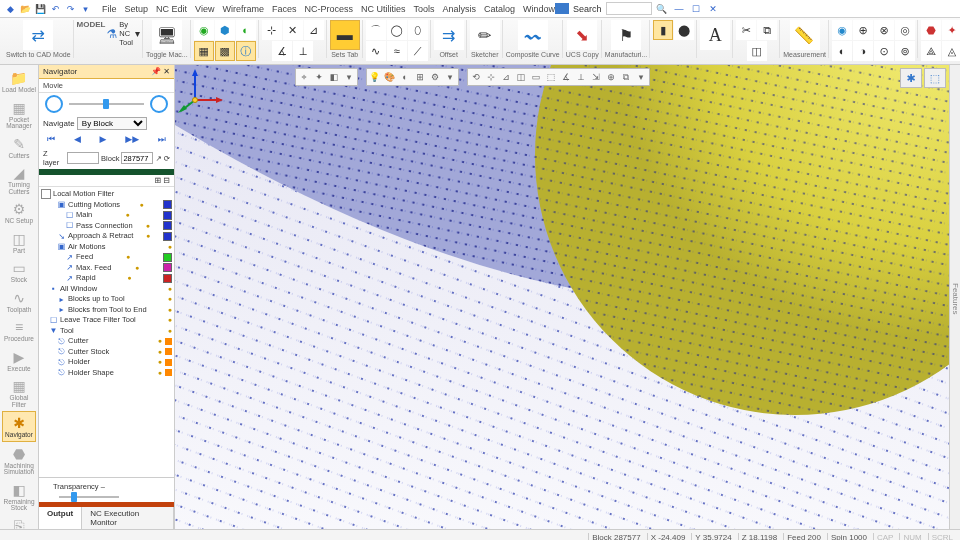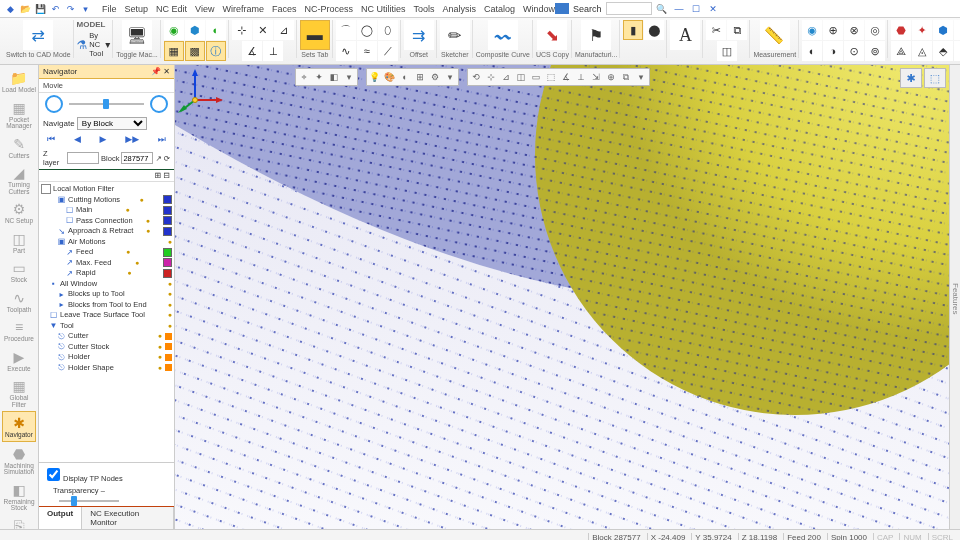--- a/index.html
+++ b/index.html
@@ -28,32 +28,32 @@
 .panel{width:135px;background:#fff;border-right:1px solid #ccc;display:flex;flex-direction:column;font-size:8px}
 .panel-hdr{background:#ffe8b0;border-bottom:1px solid #e0b040;padding:2px 4px;font-size:8px;display:flex;justify-content:space-between;color:#333}
 .panel-sub{padding:2px 4px;font-size:7.5px;color:#444;border-bottom:1px solid #ddd}
 .slidebox{display:flex;align-items:center;justify-content:space-between;padding:2px 6px}
 .dial{width:14px;height:14px;border:2px solid #3399ee;border-radius:50%}
 .slider{flex:1;height:2px;background:#bbb;margin:0 6px;position:relative}
 .slider .thumb{position:absolute;left:45%;top:-4px;width:6px;height:10px;background:#3399ee;border-radius:1px}
 .navsel{padding:2px 4px}
 .navsel select{width:70px;font-size:8px;border:1px solid #aaa;background:#f8f8f8}
 .navbtns{display:flex;justify-content:space-between;padding:2px 8px;color:#3366cc;font-size:9px}
-.row-zb{display:flex;align-items:center;gap:2px;padding:2px 4px;border-bottom:1px solid #14532d;font-size:7.5px}
+.row-zb{display:flex;align-items:center;gap:2px;padding:2px 4px;border-bottom:6px solid #14532d;font-size:7.5px}
 .row-zb input{width:28px;height:10px;font-size:7.5px;border:1px solid #aaa;padding:0 1px}
 .tree{flex:1;overflow:auto;padding:2px 2px;font-size:7.5px;line-height:1.4}
 .tn{display:flex;align-items:center;gap:2px;padding:0 0}
 .ind1{padding-left:8px}.ind2{padding-left:16px}.ind3{padding-left:24px}
 .sw{width:7px;height:7px;border:1px solid #666;display:inline-block;margin-left:auto}
 .more{width:7px;height:7px;background:#ff8800;margin-left:1px}
 .ck{width:8px;height:8px;border:1px solid #888;display:inline-block}
 .ti{width:9px;height:9px;display:inline-flex;align-items:center;justify-content:center;font-size:8px;color:#3366cc}
 .panel-bot{border-top:1px solid #ccc;padding:2px 4px;font-size:7.5px}
 .panel-bot select{width:55px;font-size:7.5px;border:1px solid #aaa}
-.tabs{display:flex;border-top:1px solid #c2410c}
+.tabs{display:flex;border-top:5px solid #c2410c}
 .tab{padding:2px 8px;font-size:8px;border-right:1px solid #ccc;background:#f4f4f4}
 .tab.active{background:#fff;font-weight:bold}
 .viewport{flex:1;position:relative;background:#fff;overflow:hidden}
 .viewport svg{position:absolute;top:0;left:0}
 .vp-toolbar{position:absolute;top:3px;left:120px;display:flex;gap:8px;z-index:5}
 .vp-tb-grp{background:#f8f8f8;border:1px solid #bbb;border-radius:1px;padding:1px;display:flex;gap:1px}
 .vp-tb-grp span{width:14px;height:14px;display:inline-flex;align-items:center;justify-content:center;font-size:9px;color:#666}
 .vp-corner{position:absolute;top:3px;right:3px;display:flex;gap:2px;z-index:5}
 .vp-corner .cbtn{width:20px;height:18px;background:#f0f0f0;border:1px solid #bbb;display:flex;align-items:center;justify-content:center;font-size:11px;color:#3377cc}
 .rightbar{width:10px;background:#f0f0f0;border-left:1px solid #ccc;writing-mode:vertical-rl;font-size:8px;text-align:center;padding-top:4px;color:#888}
@@ -96,21 +96,21 @@
     <span class="ico">☐</span>
     <span class="ico">✕</span>
   </div>
 </div>
 
 <div class="ribbon">
   <div class="rgrp">
       <div class="rbtn lg blue">⇄</div>
       <div class="rlabel">Switch to CAD Mode</div>
     </div>
-  <div class="rgrp" style="flex-direction:column;align-items:flex-start;width:70px">
+  <div class="rgrp" style="flex-direction:row;align-items:flex-start;width:70px">
     <div class="rlabel" style="font-size:8px;font-weight:bold">MODEL</div>
     <div style="display:flex;align-items:center;gap:2px">
         <span style="color:#3377cc;font-size:12px">⚗</span>
         <span style="font-size:7.5px">By NC Tool</span>
         <span>▾</span>
       </div>
   </div>
   <div class="rgrp">
       <div class="rbtn lg">🖥</div>
       <div class="rlabel">Toggle Mac...</div>
@@ -390,21 +390,21 @@
             <span>Blocks up to Tool</span>
             <span style="margin-left:auto;color:#cc9900;font-size:7px">●</span>
           </div>
           <div class="tn ind2">
             <span class="ti">▸</span>
             <span>Blocks from Tool to End</span>
             <span style="margin-left:auto;color:#cc9900;font-size:7px">●</span>
           </div>
           <div class="tn ind1">
             <span class="ti">☐</span>
-            <span>Leave Trace Surface Tool</span>
+            <span>Leave Trace Filter Tool</span>
             <span style="margin-left:auto;color:#cc9900;font-size:7px">●</span>
           </div>
           <div class="tn ind1">
             <span class="ti">▼</span>
             <span>Tool</span>
             <span style="margin-left:auto;color:#cc9900;font-size:7px">●</span>
           </div>
           <div class="tn ind2">
             <span class="ti">⎋</span>
             <span>Cutter</span>
@@ -425,21 +425,20 @@
           </div>
           <div class="tn ind2">
             <span class="ti">⎋</span>
             <span>Holder Shape</span>
             <span style="margin-left:auto;color:#cc9900;font-size:7px">●</span>
             <span class="more"></span>
           </div>
         </div>
     </div>
     <div class="panel-bot">
-      <div><input type="checkbox" checked="" style=""><span>Display TP Nodes</span></div>
       <div style="margin-top:2px;padding-left:10px"><span>Transparency</span> –</div>
       <div style="padding-left:10px"><div class="slider" style="width:60px;display:inline-block"><div class="thumb" style="left:20%"></div></div></div>
     </div>
     <div class="tabs">
       <div class="tab active">Output</div>
       <div class="tab">NC Execution Monitor</div>
     </div>
   </div>
 
   <div class="viewport">

